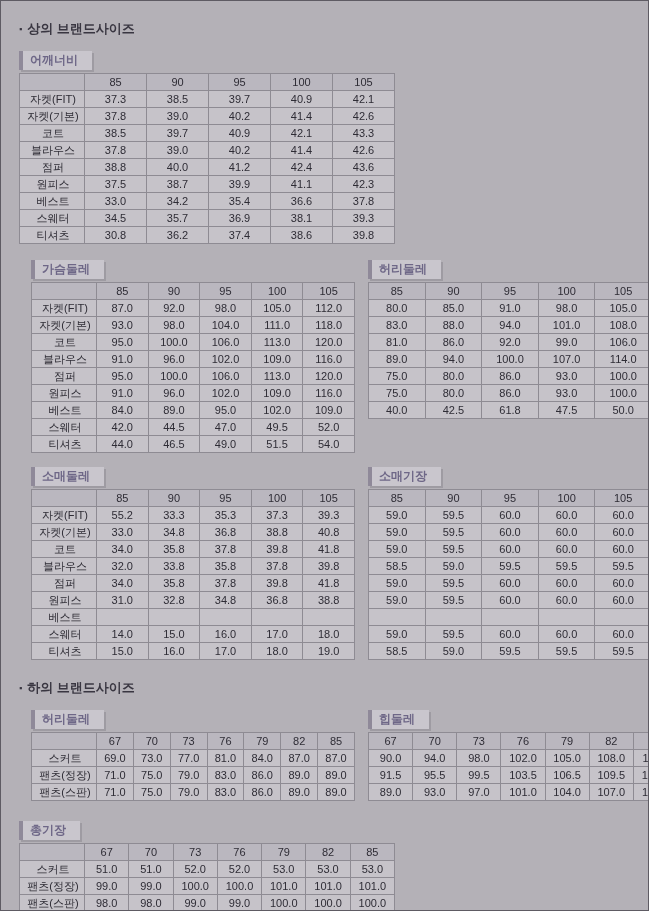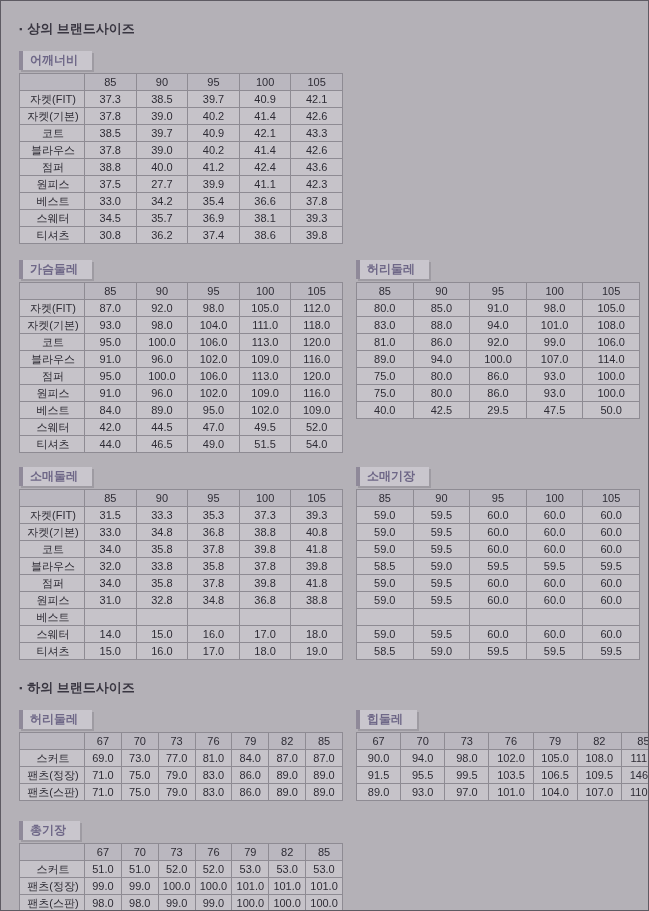--- a/index.html
+++ b/index.html
@@ -33,25 +33,25 @@
     border-left:4px solid #8f8999;
     box-shadow:2px 2px 0 rgba(140,137,146,.55);
     color:#6e6787;
     font-weight:bold;
     font-size:12px;
     line-height:17px;
     padding:1px 14px 1px 7px;
     margin:0 0 3px 0;
   }
   .tbl-block{margin-bottom:15px;}
-  .pair{display:flex;align-items:flex-start;margin-bottom:13px;}
+  .pair{display:flex;align-items:flex-start;margin-bottom:13px;margin-left:12px;}
   .col-l{width:324px;margin-right:13px;flex:0 0 auto;}
   .col-r{width:284px;flex:0 0 auto;}
   .col-r.narrow{width:310px;}
-  .w-left{width:324px;}
+  .w-left{width:376px;}
   .size-table{
     border-collapse:collapse;
     table-layout:fixed;
     width:100%;
     background:#c6c3c9;
   }
   .size-table th,.size-table td{
     border:1px solid #8e8b93;
     background:#c6c3c9;
     font-size:11px;
@@ -131,21 +131,21 @@
             <td class="label-col">점퍼</td>
             <td>38.8</td>
             <td>40.0</td>
             <td>41.2</td>
             <td>42.4</td>
             <td>43.6</td>
           </tr>
           <tr>
             <td class="label-col">원피스</td>
             <td>37.5</td>
-            <td>27.7</td>
+            <td>38.7</td>
             <td>39.9</td>
             <td>41.1</td>
             <td>42.3</td>
           </tr>
           <tr>
             <td class="label-col">베스트</td>
             <td>33.0</td>
             <td>34.2</td>
             <td>35.4</td>
             <td>36.6</td>
@@ -312,21 +312,21 @@
             <tr>
               <td>75.0</td>
               <td>80.0</td>
               <td>86.0</td>
               <td>93.0</td>
               <td>100.0</td>
             </tr>
             <tr>
               <td>40.0</td>
               <td>42.5</td>
-              <td>29.5</td>
+              <td>61.8</td>
               <td>47.5</td>
               <td>50.0</td>
             </tr>
           </tbody>
         </table>
     </div>
   </div>
 
   <div class="pair">
     <div class="col-l">
@@ -338,21 +338,21 @@
               <th>85</th>
               <th>90</th>
               <th>95</th>
               <th>100</th>
               <th>105</th>
             </tr>
           </thead>
           <tbody>
             <tr>
               <td class="label-col">자켓(FIT)</td>
-              <td>31.5</td>
+              <td>55.2</td>
               <td>33.3</td>
               <td>35.3</td>
               <td>37.3</td>
               <td>39.3</td>
             </tr>
             <tr>
               <td class="label-col">자켓(기본)</td>
               <td>33.0</td>
               <td>34.8</td>
               <td>36.8</td>

